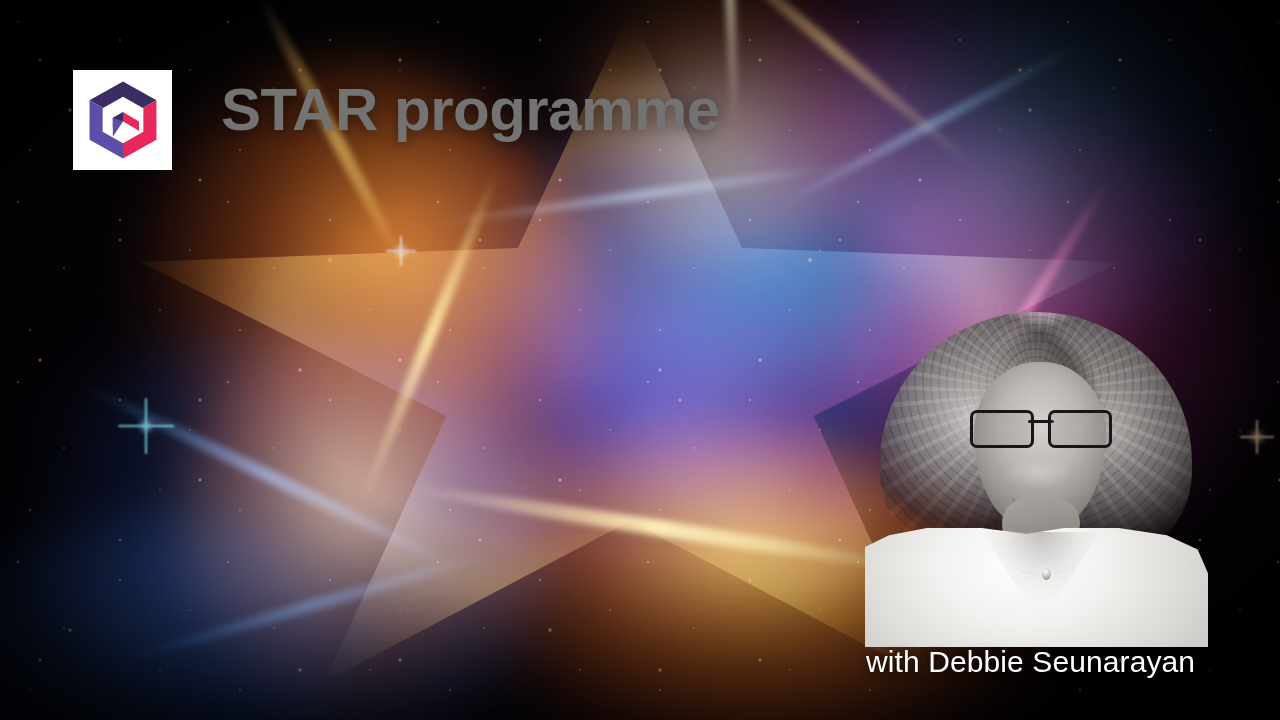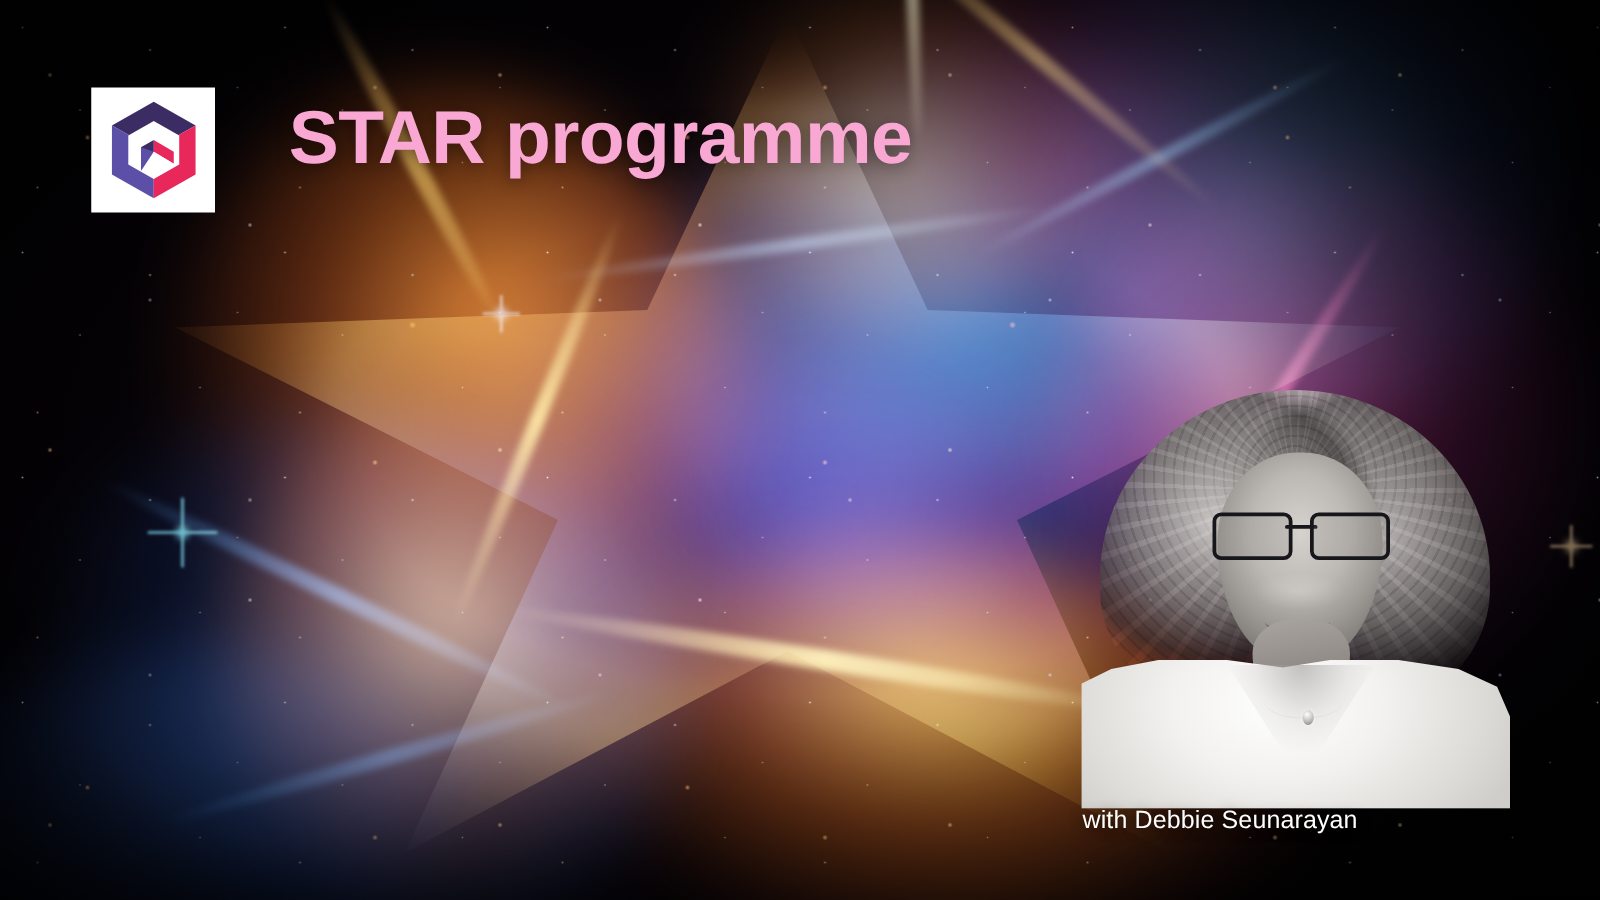--- a/index.html
+++ b/index.html
@@ -154,22 +154,22 @@
 
   
   .logo-box{
     position:absolute;left:73px;top:70px;width:99px;height:100px;
     background:#ffffff;display:flex;align-items:center;justify-content:center;
   }
   .logo-box svg{display:block;width:74px;height:80px;}
 
   
   .title{
-    position:absolute;left:231px;top:78px;
-    font-size:60px;font-weight:bold;color:#f9a8d4;
+    position:absolute;left:221px;top:78px;
+    font-size:60px;font-weight:bold;color:#737373;
     letter-spacing:-.5px;line-height:1.05;
     text-shadow:0 2px 14px rgba(0,0,0,.45);
     white-space:nowrap;
   }
 
   
   .portrait{
     position:absolute;left:862px;top:300px;width:346px;height:347px;
   }
   .portrait .photo{
@@ -244,21 +244,21 @@
   }
   .cheek{
     position:absolute;left:140px;top:158px;width:74px;height:30px;
     background:radial-gradient(ellipse at 50% 50%, rgba(255,255,255,.22), transparent 70%);
     border-radius:50%;
   }
 
   
   .caption{
     position:absolute;left:866px;top:645px;
-    font-size:20px;font-weight:normal;color:#ffffff;
+    font-size:30px;font-weight:normal;color:#ffffff;
     letter-spacing:.1px;white-space:nowrap;
     text-shadow:0 1px 10px rgba(0,0,0,.7);
   }
 </style>
 </head>
 <body>
 
 <div id="stage">
 
   <div class="bg-base"></div>

